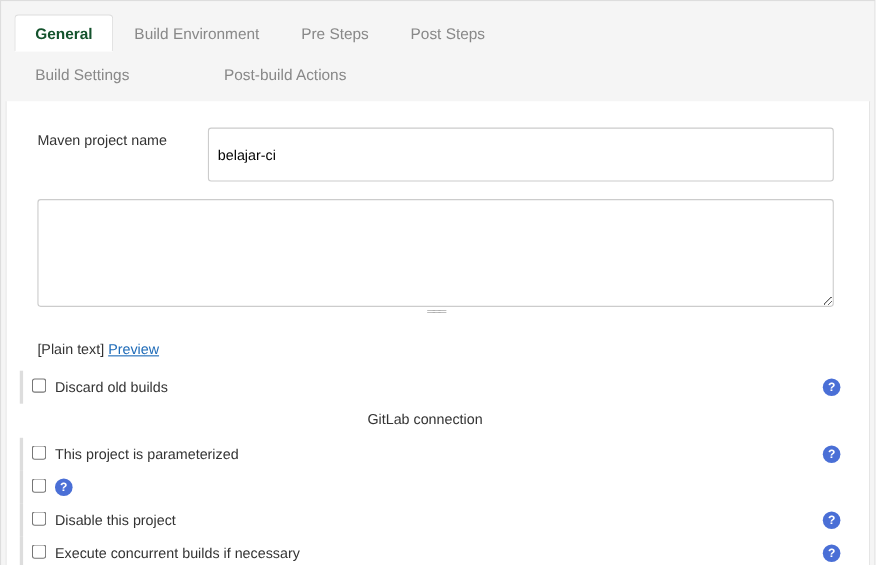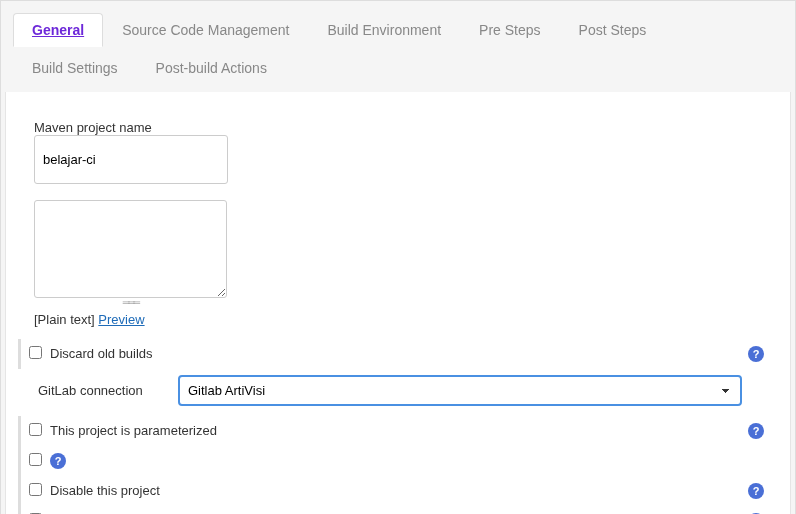--- a/index.html
+++ b/index.html
@@ -1,45 +1,44 @@
 <!DOCTYPE html>
 <html><head>
 <meta charset="utf-8">
 <style>
 * { box-sizing: border-box; margin: 0; padding: 0; }
 body { font-family: Helvetica, Arial, sans-serif; font-size: 13px; color: #333; background: #fff; }
 .container { width: 796px; border: 1px solid #ddd; background: #f5f5f5; padding: 4px 4px 10px 4px; }
 .tabs { display: flex; flex-wrap: wrap; padding: 8px 8px 0 8px; gap: 0; }
 .tab { padding: 8px 18px; color: #888; cursor: pointer; font-size: 14px; background: transparent; border: 1px solid transparent; }
-.tab.active { background: #fff; border: 1px solid #ddd; border-bottom: 1px solid #fff; border-radius: 4px 4px 0 0; color: #6d28d9; font-weight: 600; position: relative; z-index: 2; text-decoration: underline; }
-.tabs-row2 { display: flex; padding: 4px 8px 8px 8px; }
+.tab.active { background: #fff; border: 1px solid #ddd; border-bottom: 1px solid #fff; border-radius: 4px 4px 0 0; color: #14532d; font-weight: 600; position: relative; z-index: 2; }
+.tabs-row2 { display: flex; padding: 4px 8px 8px 8px; gap: 48px; }
 .content { background: #fff; border: 1px solid #e5e5e5; border-top: none; padding: 20px 12px 12px 12px; margin-top: -1px; }
-.row { display: flex; align-items: flex-start; padding: 4px 0 12px 16px; flex-direction: column; }
+.row { display: flex; align-items: flex-start; padding: 4px 0 12px 16px; }
 .label { width: 155px; padding-top: 4px; color: #333; }
 .field { flex: 1; margin-right: 20px; }
 input[type=text] { width: 100%; padding: 16px 8px; border: 1px solid #ccc; border-radius: 3px; font-size: 13px; }
 textarea { width: 100%; height: 98px; padding: 6px 8px; border: 1px solid #ccc; border-radius: 3px; font-size: 13px; resize: both; }
-.hint { margin-top: 4px; font-size: 13px; }
+.hint { margin-top: 21px; font-size: 13px; }
 .hint a { color: #1e6bb8; text-decoration: underline; }
 .opt-row { display: flex; align-items: flex-start; padding: 7px 8px 7px 4px; border-left: 3px solid #ddd; margin-left: 0; }
 .opt-row input[type=checkbox] { margin: 0 8px 0 4px; }
 .opt-row .olabel { flex: 1; }
 .help-icon { width: 16px; height: 16px; border-radius: 50%; background: #4a6fd6; color: #fff; display: flex; align-items: center; justify-content: center; font-size: 11px; font-weight: bold; cursor: pointer; margin-right: 6px; }
-.sub-row { display: flex; align-items: center; padding: 6px 8px 10px 20px; }
+.sub-row { display: flex; align-items: center; padding: 6px 8px 10px 20px; flex-direction: column; }
 .sub-row .slabel { width: 140px; }
 .sub-row select { flex: 1; padding: 6px 8px; border: 2px solid #4a90e2; border-radius: 4px; font-size: 13px; background: #fff; margin-right: 28px; appearance: none; background-image: linear-gradient(45deg, transparent 50%, #333 50%), linear-gradient(135deg, #333 50%, transparent 50%); background-position: calc(100% - 14px) 12px, calc(100% - 10px) 12px; background-size: 4px 4px, 4px 4px; background-repeat: no-repeat; }
 .resize-handle { text-align: center; margin-top: -4px; color: #aaa; letter-spacing: -2px; font-size: 10px; }
 </style>
 </head>
 <body>
 
 <div class="container">
   <div class="tabs">
     <div class="tab active">General</div>
-    <div class="tab">Source Code Management</div>
     <div class="tab">Build Environment</div>
     <div class="tab">Pre Steps</div>
     <div class="tab">Post Steps</div>
   </div>
   <div class="tabs-row2">
     <div class="tab">Build Settings</div>
     <div class="tab">Post-build Actions</div>
   </div>
 
   <div class="content">
@@ -61,23 +60,20 @@
     </div>
 
     <div class="opt-row">
       <input type="checkbox" style="">
       <div class="olabel">Discard old builds</div>
       <div class="help-icon">?</div>
     </div>
 
     <div class="sub-row">
       <div class="slabel">GitLab connection</div>
-      <select>
-        <option>Gitlab ArtiVisi</option>
-      </select>
     </div>
 
     <div class="opt-row">
       <input type="checkbox" style="">
       <div class="olabel">This project is parameterized</div>
       <div class="help-icon">?</div>
     </div>
     <div class="opt-row">
       <input type="checkbox" style="">
       <div class="help-icon">?</div>

